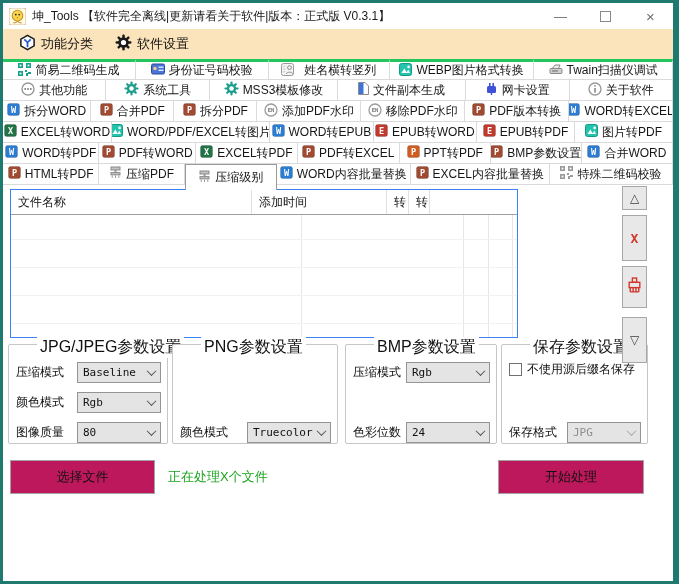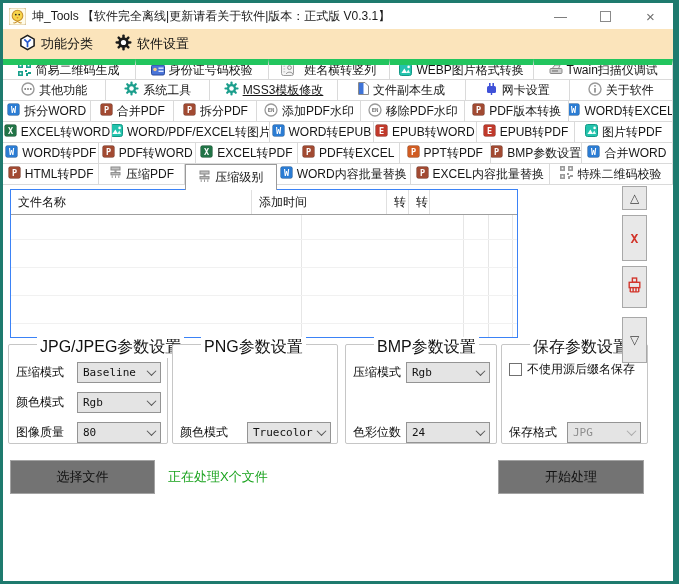--- a/index.html
+++ b/index.html
@@ -26,21 +26,21 @@
   .menubar{position:absolute;left:3px;top:29px;right:6px;height:30px;background:var(--menubar,#fbe4bb);
     display:flex;align-items:center;padding-left:10px;gap:10px;box-sizing:border-box;}
   .menu-item{display:flex;align-items:center;gap:5px;font-size:13px;color:#111;padding:2px 6px;cursor:default;}
   
   .toolbar{position:absolute;left:2px;top:59px;width:671px;}
   .tb-row{display:flex;width:100%;}
   .tb-btn{height:21px;box-sizing:border-box;display:flex;align-items:center;justify-content:center;
     gap:4px;background:#fff;border-right:1px solid #dadada;border-bottom:1px solid #dadada;
     font-size:12px;color:#161616;white-space:nowrap;overflow:hidden;padding:0 2px;cursor:default;}
   .tb-btn:first-child{border-left:1px solid #e2e2e2;}
-  .tb-row:first-child .tb-btn{border-top:6px solid #22c55e;align-items:flex-end;}
+  .tb-row:first-child .tb-btn{border-top:3px solid #22c55e;}
   .tb-btn.selected{position:relative;z-index:3;height:26px;margin-bottom:-5px;background:#fff;
     border:1px solid #9a9a9a;border-bottom:none;}
   .tb-btn svg{flex:0 0 auto;}
   
   .file-table{position:absolute;left:10px;top:189px;width:508px;height:149px;background:#fff;
     border:1px solid #3b82f6;box-sizing:border-box;z-index:1;}
   .ft-header{display:flex;height:25px;border-bottom:1px solid #9f9f9f;box-sizing:border-box;}
   .ft-col{display:flex;align-items:center;padding-left:7px;font-size:12px;color:#141414;
     box-sizing:border-box;border-right:1px solid #e0e0e0;height:100%;cursor:default;}
   .ft-vline{position:absolute;top:25px;bottom:0;width:1px;background:#e6e6e6;}
@@ -64,21 +64,21 @@
   .combo .cval{font-size:11px;color:#111;font-family:"DejaVu Sans Mono",monospace;white-space:nowrap;}
   .combo .caret{width:6px;height:6px;border-right:1.4px solid #555;border-bottom:1.4px solid #555;
     transform:rotate(45deg) translate(-1px,-1px);flex:0 0 auto;}
   .combo.disabled .cval{color:#8e8e8e;}
   .combo.disabled .caret{border-color:#aaa;}
   .combo.narrow{width:74px;}
   .checkrow{position:absolute;left:7px;display:flex;align-items:center;gap:5px;}
   .checkbox{width:13px;height:13px;background:#fff;border:1px solid #707070;box-sizing:border-box;cursor:default;}
   .checkrow .clabel{font-size:12px;color:#111;white-space:nowrap;}
   
-  .big-btn{position:absolute;top:460px;height:34px;background:#737373;border:1px solid #a3a3a3;
+  .big-btn{position:absolute;top:460px;height:34px;background:#be185d;border:1px solid #a3a3a3;
     box-sizing:border-box;display:flex;align-items:center;justify-content:center;
     font-size:13px;color:#111;cursor:default;}
   .status{position:absolute;top:460px;height:34px;display:flex;align-items:center;
     font-size:13px;color:var(--green,#1ba31f);white-space:nowrap;}
 </style>
 </head>
 <body style="--frame: #1e7a6e; --menubar: #fbe4bb; --green: #1ba31f;">
 
 <div class="frame"></div>
 
@@ -196,21 +196,21 @@
               <rect x="6.4" y="0.4" width="2.2" height="14.2" rx="1" transform="rotate(0 7.5 7.5)"></rect>
               <rect x="6.4" y="0.4" width="2.2" height="14.2" rx="1" transform="rotate(45 7.5 7.5)"></rect>
               <rect x="6.4" y="0.4" width="2.2" height="14.2" rx="1" transform="rotate(90 7.5 7.5)"></rect>
               <rect x="6.4" y="0.4" width="2.2" height="14.2" rx="1" transform="rotate(135 7.5 7.5)"></rect>
               <circle cx="7.5" cy="7.5" r="4.6"></circle>
             </g>
             <circle cx="7.5" cy="7.5" r="2.3" fill="#fff"></circle>
           </svg></span>
         <span>系统工具</span>
       </div>
-      <div class="tb-btn" style="flex-grow: 20; flex-basis: 0px; text-decoration: underline;">
+      <div class="tb-btn" style="flex-grow: 20; flex-basis: 0px;">
         <span><svg width="15" height="15" viewBox="0 0 15 15">
             <g fill="#1b9e8c">
               <rect x="6.4" y="0.4" width="2.2" height="14.2" rx="1" transform="rotate(0 7.5 7.5)"></rect>
               <rect x="6.4" y="0.4" width="2.2" height="14.2" rx="1" transform="rotate(45 7.5 7.5)"></rect>
               <rect x="6.4" y="0.4" width="2.2" height="14.2" rx="1" transform="rotate(90 7.5 7.5)"></rect>
               <rect x="6.4" y="0.4" width="2.2" height="14.2" rx="1" transform="rotate(135 7.5 7.5)"></rect>
               <circle cx="7.5" cy="7.5" r="4.6"></circle>
             </g>
             <circle cx="7.5" cy="7.5" r="2.3" fill="#fff"></circle>
           </svg></span>

